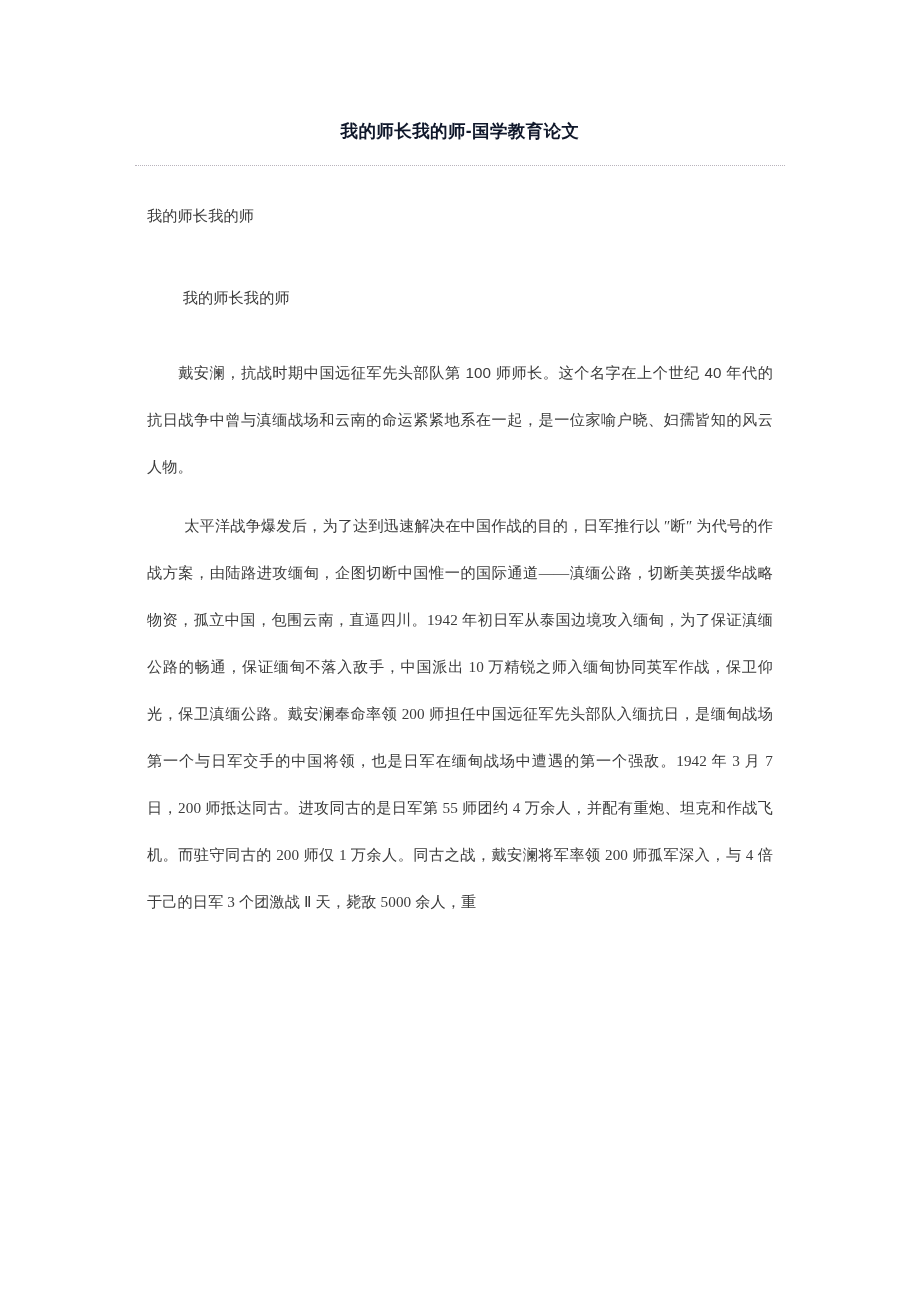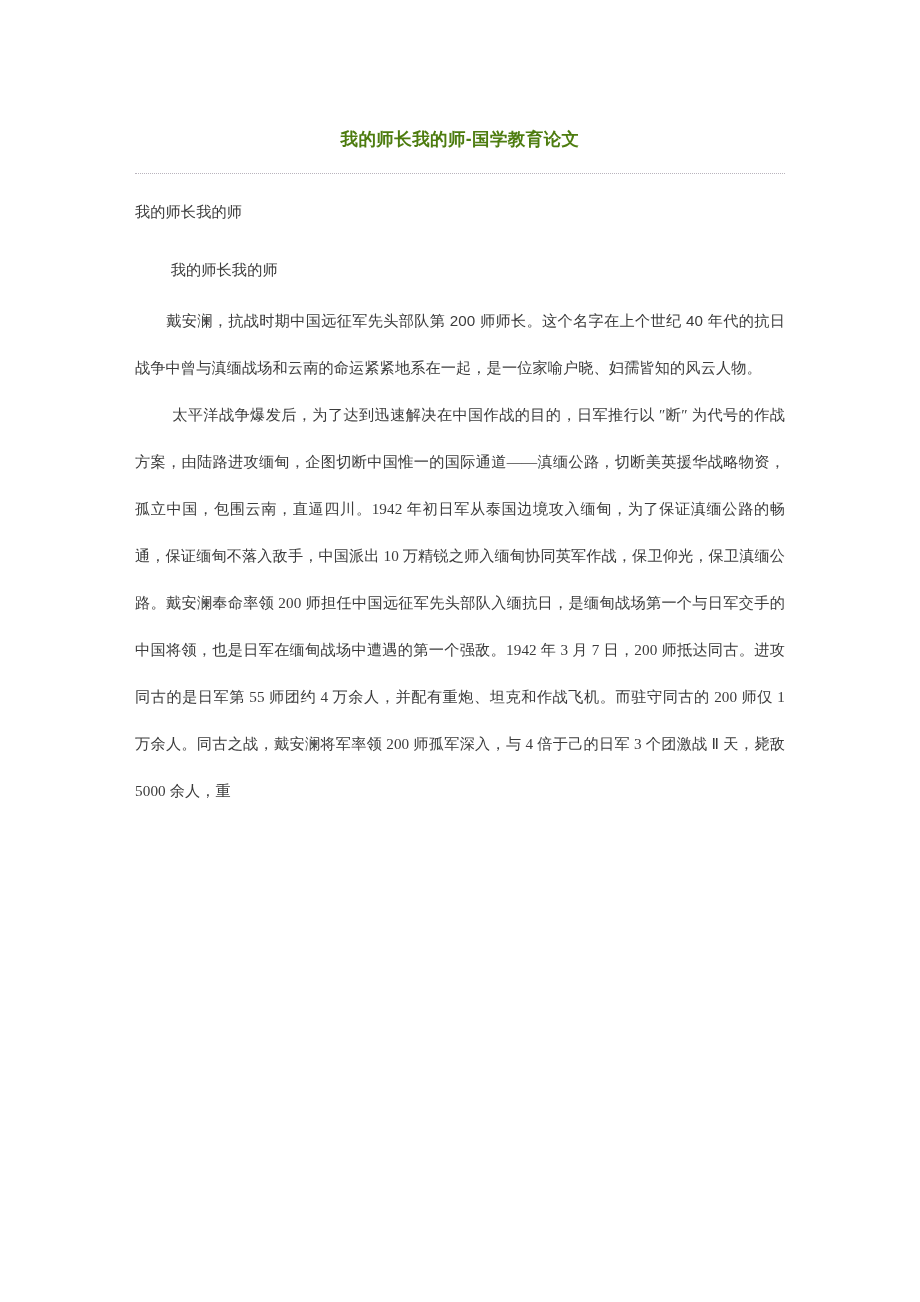--- a/index.html
+++ b/index.html
@@ -16,26 +16,26 @@
   }
   .page {
     position: relative;
     width: 920px;
     height: 1302px;
     background: #ffffff;
     box-sizing: border-box;
     padding: 0 135px;
   }
   .doc-title {
-    margin: 8px;
+    margin: 0;
     padding: 118px 0 0 0;
     text-align: center;
     font-size: 17.5px;
     font-weight: bold;
-    color: #4d7c0f;
+    color: #0f172a;
     letter-spacing: 0.4px;
     line-height: 1.5;
   }
   .title-rule {
     margin: 21px 0 0 0;
     height: 0;
     border: 0;
     border-top: 1px dotted #b9b4bd;
     width: 650px;
   }
@@ -43,21 +43,21 @@
     margin: 0;
     padding-top: 14px;
     font-size: 15.2px;
     color: #3b3b3b;
     line-height: 47px;
     text-align: justify;
     text-justify: inter-ideograph;
     word-break: break-all;
   }
   .para {
-    margin: 0;
+    margin: 12px;
     font-size: 15.2px;
     color: #3b3b3b;
     line-height: 47px;
     text-align: justify;
     text-justify: inter-ideograph;
     word-break: break-all;
     letter-spacing: 0.1px;
   }
   .para.flush {
     text-indent: 0;
@@ -91,20 +91,20 @@
   <div class="body-block">
 
     <p class="para flush">我的师长我的师</p>
 
     <div class="spacer-sm"></div>
 
     <p class="para indent-1">我的师长我的师</p>
 
     <div class="spacer-xs"></div>
 
-    <p class="para indent-2">戴安澜，抗战时期中国远征军先头部队第 200 师师长。这个名字在上个世纪 40 年代的抗日战争中曾与滇缅战场和云南的命运紧紧地系在一起，是一位家喻户晓、妇孺皆知的风云人物。</p>
+    <p class="para indent-2">戴安澜，抗战时期中国远征军先头部队第 100 师师长。这个名字在上个世纪 40 年代的抗日战争中曾与滇缅战场和云南的命运紧紧地系在一起，是一位家喻户晓、妇孺皆知的风云人物。</p>
 
 
     <p class="para indent-3">太平洋战争爆发后，为了达到迅速解决在中国作战的目的，日军推行以 ″断″ 为代号的作战方案，由陆路进攻缅甸，企图切断中国惟一的国际通道——滇缅公路，切断美英援华战略物资，孤立中国，包围云南，直逼四川。1942 年初日军从泰国边境攻入缅甸，为了保证滇缅公路的畅通，保证缅甸不落入敌手，中国派出 10 万精锐之师入缅甸协同英军作战，保卫仰光，保卫滇缅公路。戴安澜奉命率领 200 师担任中国远征军先头部队入缅抗日，是缅甸战场第一个与日军交手的中国将领，也是日军在缅甸战场中遭遇的第一个强敌。1942 年 3 月 7 日，200 师抵达同古。进攻同古的是日军第 55 师团约 4 万余人，并配有重炮、坦克和作战飞机。而驻守同古的 200 师仅 1 万余人。同古之战，戴安澜将军率领 200 师孤军深入，与 4 倍于己的日军 3 个团激战 Ⅱ 天，毙敌 5000 余人，重</p>
 
   </div>
 
 </div>
 
 </body></html>

